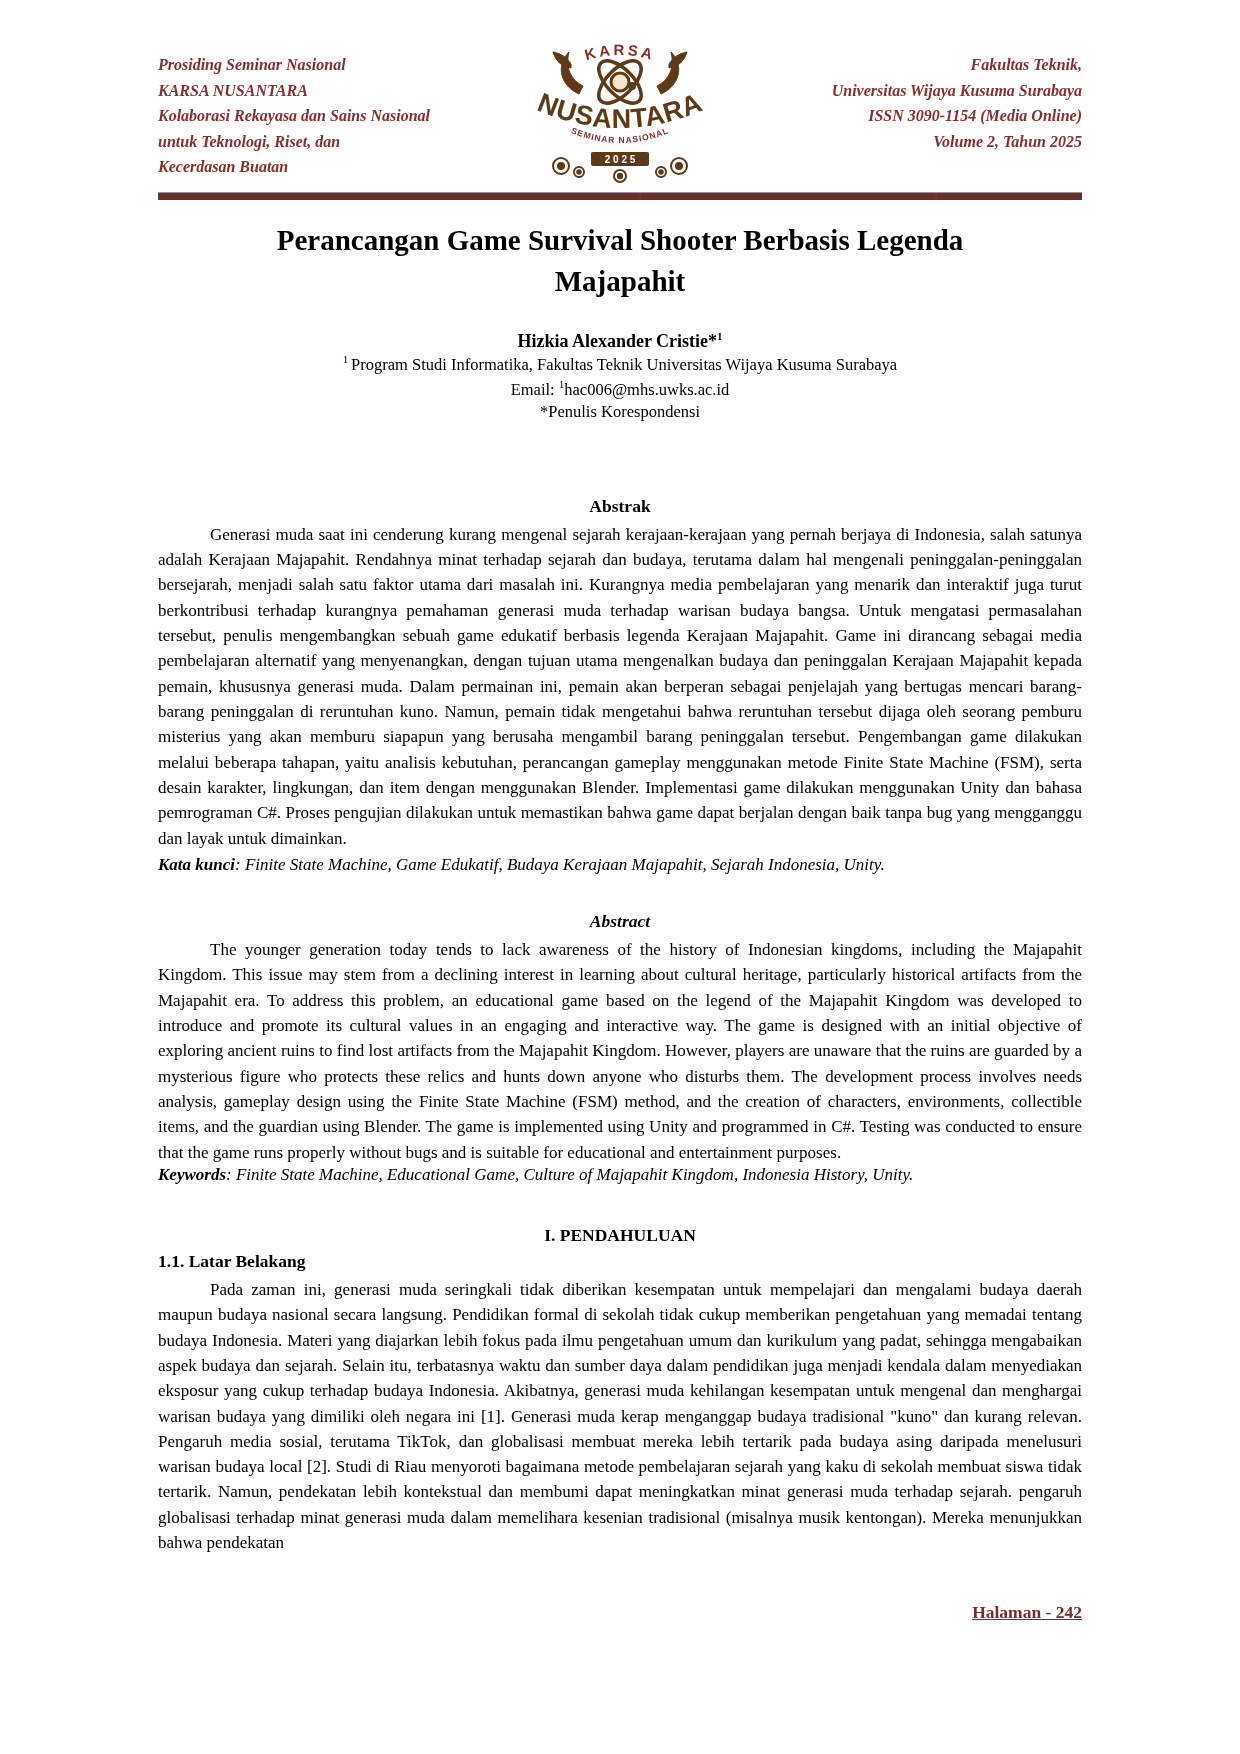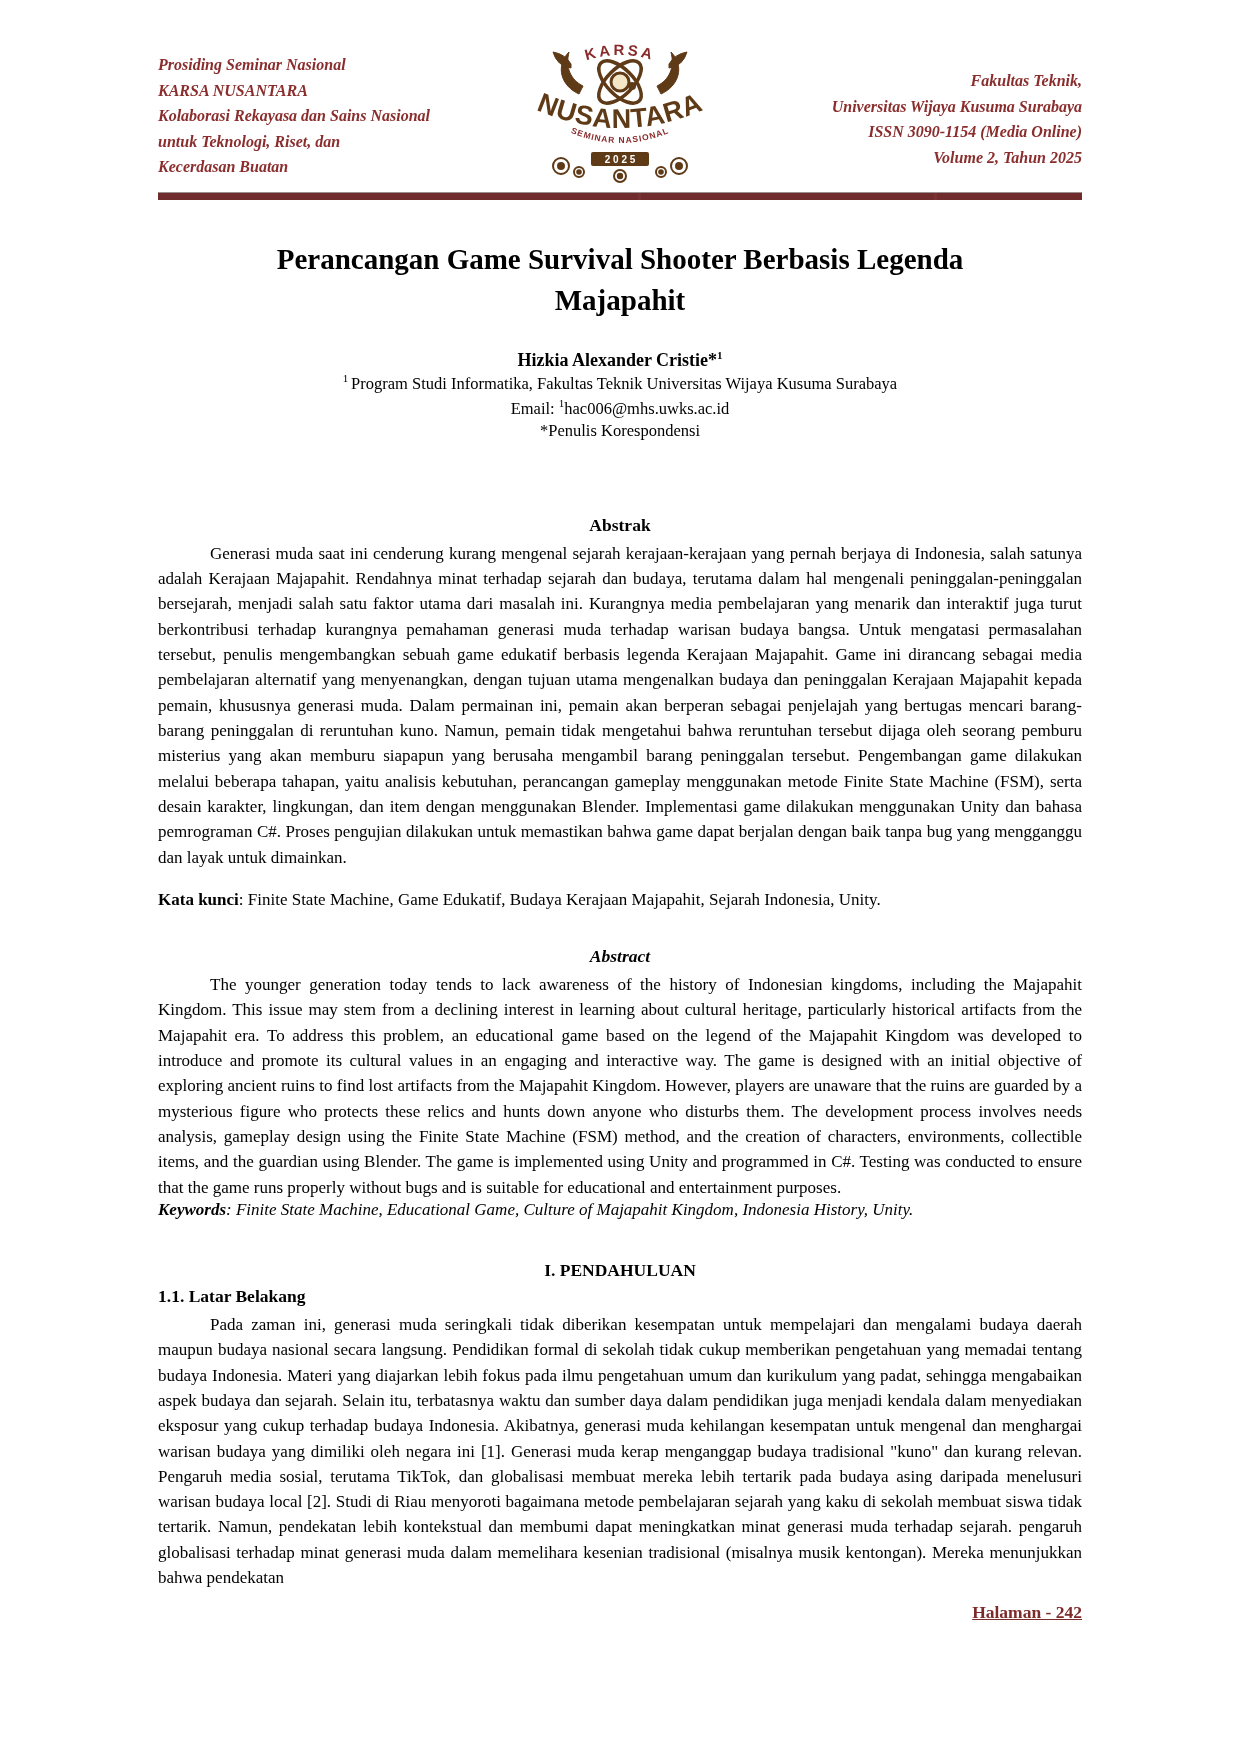--- a/index.html
+++ b/index.html
@@ -10,44 +10,44 @@
   }
   .page { padding:22px 158px 0 158px; }
 
   
   .header-row { display:flex; justify-content:space-between; align-items:flex-start; }
   .header-left, .header-right {
     color:#8a2d2d; font-weight:bold; font-style:italic;
     font-size:16px; line-height:1.6; width:340px;
   }
   .header-left { margin-top:30px; }
-  .header-right { margin-top:46px; text-align:right;font-style:italic; }
+  .header-right { margin-top:30px; text-align:right;font-style:italic; }
   .logo-box { width:170px; height:164px; flex:0 0 auto; }
 
   .rule {
     height:8px; margin-top:6px;
     background:linear-gradient(90deg,#702c2c 0 52%, #7a3131 52% 52.3%, #702c2c 52.3% 84%, #7a3131 84% 84.3%, #702c2c 84.3% 100%);
     border-top:1.5px solid #9b8f8f;
   }
 
   
-  .title { margin-top:39px; text-align:center; font-weight:bold; font-size:29px; line-height:1.42; }
+  .title { margin-top:20px; text-align:center; font-weight:bold; font-size:29px; line-height:1.42; }
   .author-line { margin-top:28px; text-align:center; font-weight:bold; font-size:18px; }
   .affil-line  { text-align:center; font-size:16.5px; line-height:1.38; }
   sup { font-size:11px; }
 
   
   .abstrak-heading { margin-top:72px; text-align:center; font-weight:bold; font-size:17.5px; }
   .abstract-heading { margin-top:36px; text-align:center; font-weight:bold; font-style:italic; font-size:17.5px; }
   p.justified {
     font-size:17px; line-height:1.49; text-align:justify; margin-top:5px;
   }
   p.indent { text-indent:52px; }
   .italic { }
-  .kata-kunci { margin-top:20px; font-size:17px; }
+  .kata-kunci { margin-top:4px; font-size:17px;font-style:italic; }
   .kata-kunci b { font-weight:bold; }
   .keywords-line { font-size:17px; font-style:italic; }
   .keywords-line b { font-weight:bold; }
 
   
   .section-heading { margin-top:40px; text-align:center; font-weight:bold; font-size:17.5px; }
   .sub-heading { margin-top:5px; font-weight:bold; font-size:17.5px; }
 
   
   .footer-page {

